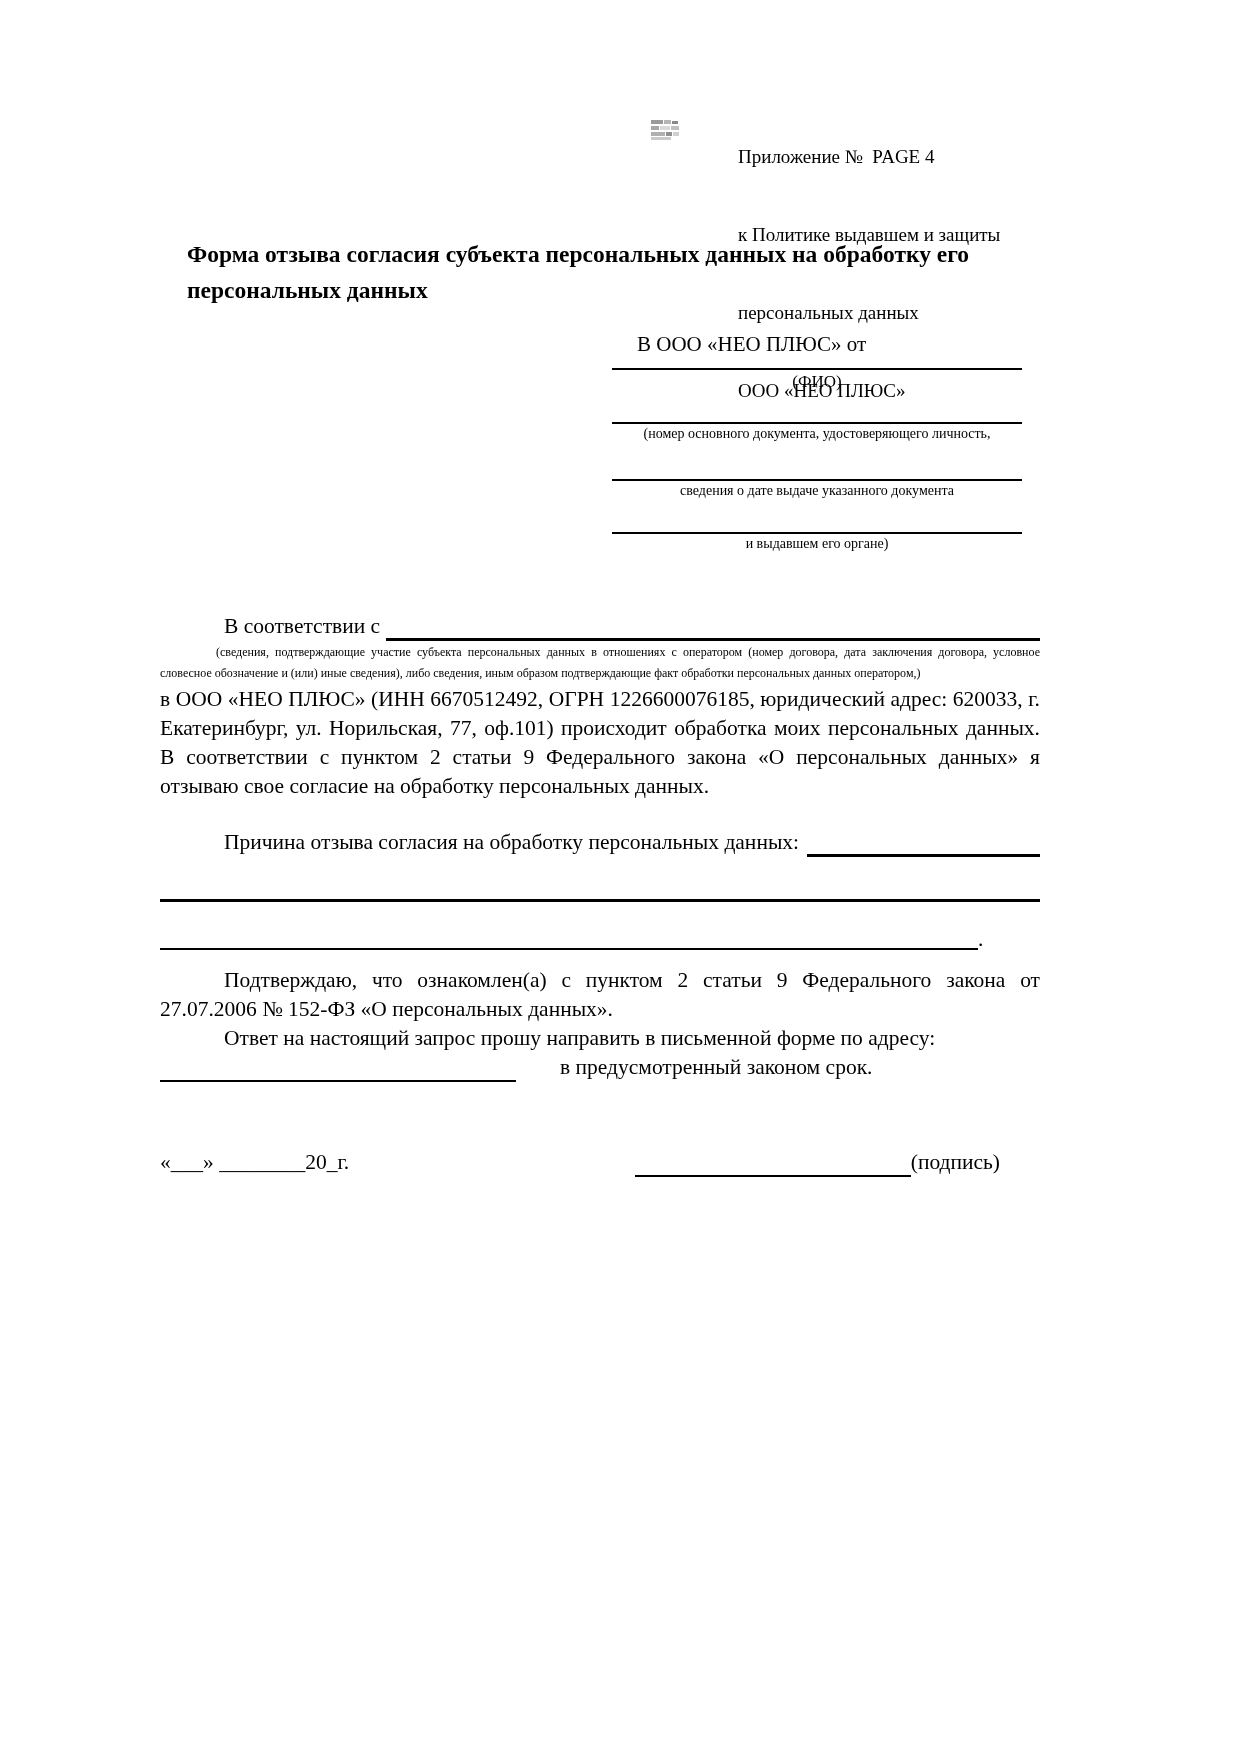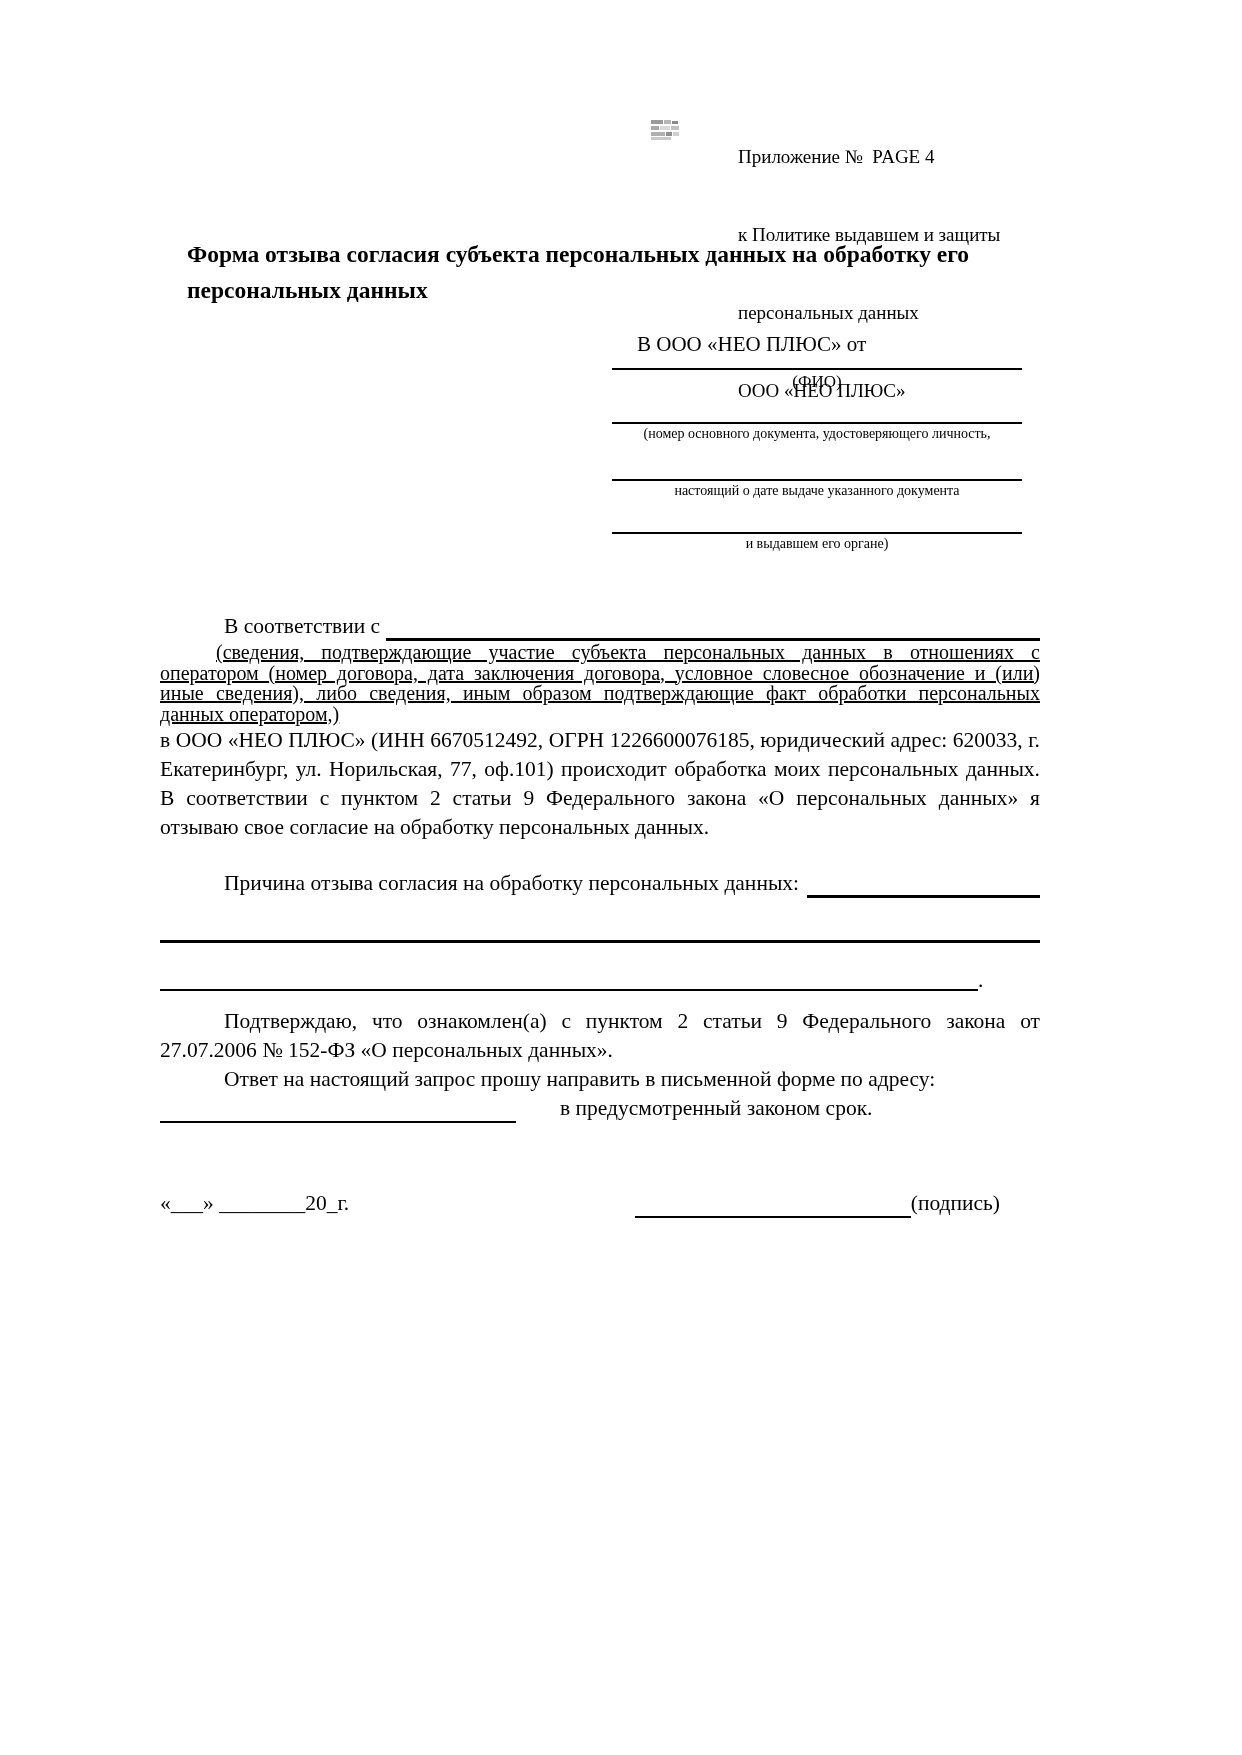--- a/index.html
+++ b/index.html
@@ -85,26 +85,25 @@
     align-items: flex-end;
   }
   .accordance-label { padding-left: 64px; white-space: nowrap; }
   .blank-flex {
     flex: 1 1 auto;
     border-bottom: 3px solid #000;
     height: 24px;
     margin-left: 6px;
   }
   .fine-print {
-    font-size: 20px;
+    font-size: 12px;
     line-height: 20.5px;
     text-align: justify;
     text-indent: 56px;
     margin-top: 1px;
-    text-decoration: underline;
   }
   .body-par {
     text-align: justify;
     margin-top: 2px;
   }
   .reason-row {
     display: flex;
     align-items: flex-end;
     margin-top: 1px;
   }
@@ -196,21 +195,21 @@
 
   <div class="abs addressee">
     <div class="to-line">В ООО «НЕО ПЛЮС» от</div>
     <div class="fill-line"></div>
     <div class="cap cap-fio">(ФИО)</div>
     <div class="gap18"></div>
     <div class="fill-line"></div>
     <div class="cap cap-sm">(номер основного документа, удостоверяющего личность,</div>
     <div class="gap26"></div>
     <div class="fill-line"></div>
-    <div class="cap cap-sm">настоящий о дате выдаче указанного документа</div>
+    <div class="cap cap-sm">сведения о дате выдаче указанного документа</div>
     <div class="gap22"></div>
     <div class="fill-line"></div>
     <div class="cap cap-sm">и выдавшем его органе)</div>
   </div>
 
   <div class="abs main">
 
 
     <div class="accordance-row">
       <span class="accordance-label">В соответствии с</span>

